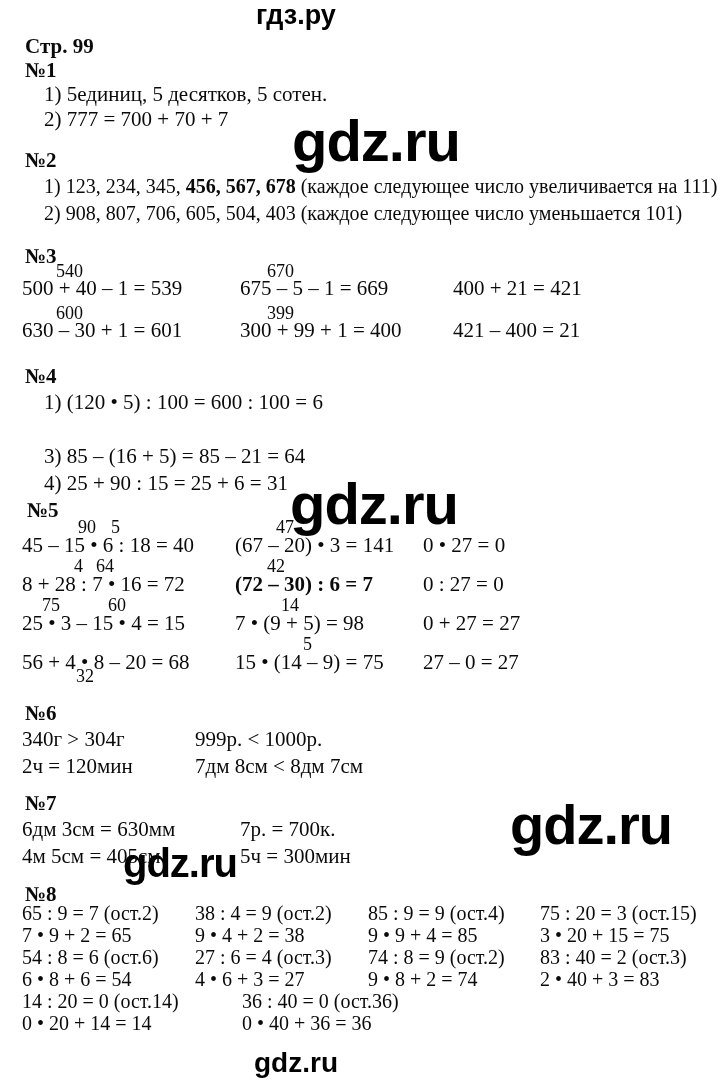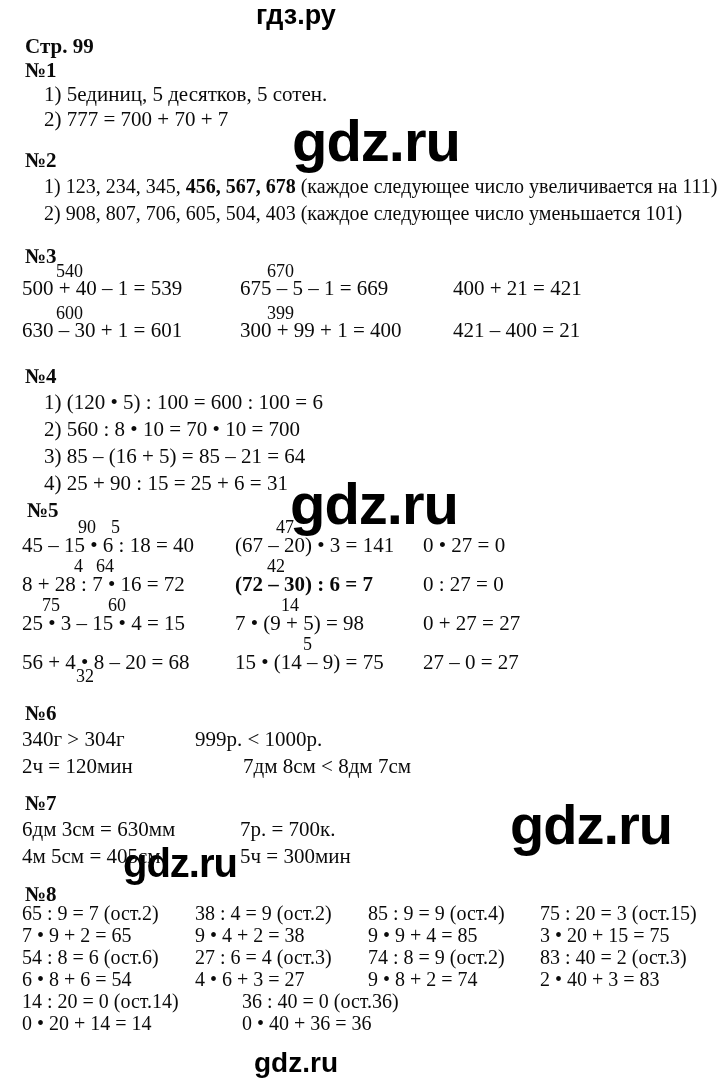--- a/index.html
+++ b/index.html
@@ -45,21 +45,20 @@
   <div class="ln" style="left:240px;top:278px;">675 – 5 – 1 = 669</div>
   <div class="ln" style="left:453px;top:278px;">400 + 21 = 421</div>
   <div class="carry" style="left:56px;top:304px;">600</div>
   <div class="carry" style="left:267px;top:304px;">399</div>
   <div class="ln" style="left:22px;top:320px;">630 – 30 + 1 = 601</div>
   <div class="ln" style="left:240px;top:320px;">300 + 99 + 1 = 400</div>
   <div class="ln" style="left:453px;top:320px;">421 – 400 = 21</div>
 
   <div class="ln bold" style="left:25px;top:366px;">№4</div>
   <div class="ln" style="left:44px;top:392px;">1) (120 • 5) : 100 = 600 : 100 = 6</div>
-  <div class="ln" style="left:44px;top:419px;">2) 560 : 8 • 10 = 70 • 10 = 700</div>
   <div class="ln" style="left:44px;top:446px;">3) 85 – (16 + 5) = 85 – 21 = 64</div>
   <div class="ln" style="left:44px;top:473px;">4) 25 + 90 : 15 = 25 + 6 = 31</div>
 
   <div class="ln bold" style="left:27px;top:500px;">№5</div>
   <div class="carry" style="left:78px;top:518px;">90</div>
   <div class="carry" style="left:111px;top:518px;">5</div>
   <div class="carry" style="left:276px;top:518px;">47</div>
   <div class="ln" style="left:22px;top:535px;">45 – 15 • 6 : 18 = 40</div>
   <div class="ln" style="left:235px;top:535px;">(67 – 20) • 3 = 141</div>
   <div class="ln" style="left:423px;top:535px;">0 • 27 = 0</div>
@@ -78,21 +77,21 @@
   <div class="carry" style="left:76px;top:635px;margin-top:32px;">32</div>
   <div class="carry" style="left:303px;top:635px;">5</div>
   <div class="ln" style="left:22px;top:652px;">56 + 4 • 8 – 20 = 68</div>
   <div class="ln" style="left:235px;top:652px;">15 • (14 – 9) = 75</div>
   <div class="ln" style="left:423px;top:652px;">27 – 0 = 27</div>
 
   <div class="ln bold" style="left:25px;top:703px;">№6</div>
   <div class="ln" style="left:22px;top:729px;">340г &gt; 304г</div>
   <div class="ln" style="left:195px;top:729px;">999р. &lt; 1000р.</div>
   <div class="ln" style="left:22px;top:756px;">2ч = 120мин</div>
-  <div class="ln" style="left:195px;top:756px;margin-left:48px;">7дм 8см &lt; 8дм 7см</div>
+  <div class="ln" style="left:195px;top:756px;">7дм 8см &lt; 8дм 7см</div>
 
   <div class="ln bold" style="left:25px;top:793px;">№7</div>
   <div class="ln" style="left:22px;top:819px;">6дм 3см = 630мм</div>
   <div class="ln" style="left:240px;top:819px;">7р. = 700к.</div>
   <div class="ln" style="left:22px;top:846px;">4м 5см = 405см</div>
   <div class="ln" style="left:240px;top:846px;">5ч = 300мин</div>
 
   <div class="ln bold" style="left:25px;top:884px;">№8</div>
   <div class="ln t8" style="left:22px;top:903px;">65 : 9 = 7 (ост.2)</div>
   <div class="ln t8" style="left:22px;top:925px;">7 • 9 + 2 = 65</div>

